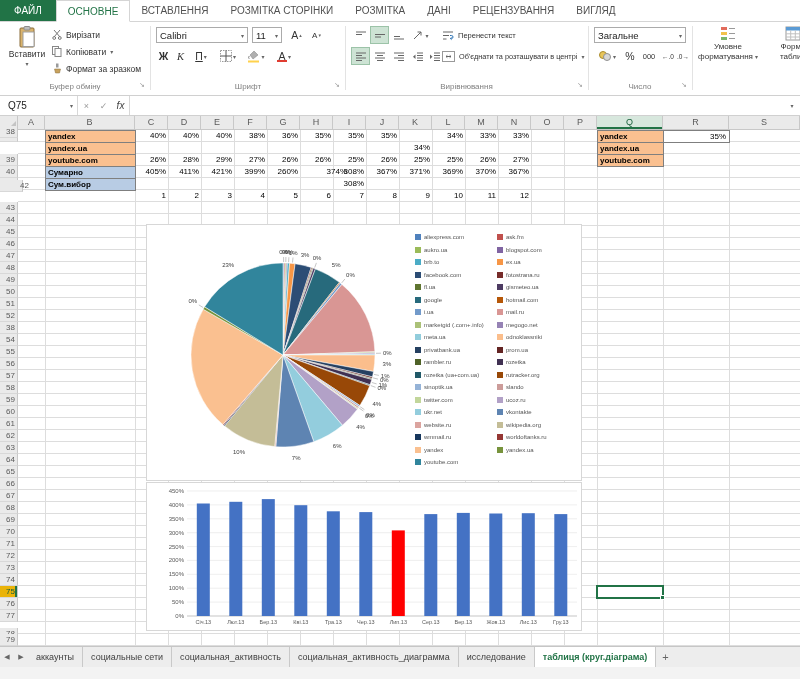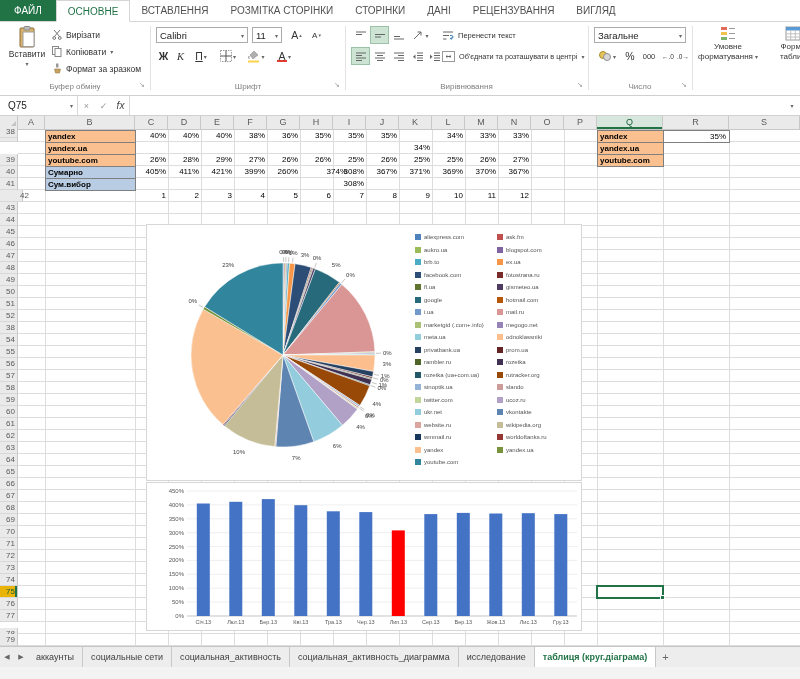--- a/index.html
+++ b/index.html
@@ -90,21 +90,21 @@
 <body>
 
 <div id="app">
 
   <div id="tabsrow">
     <span class="ftab">ФАЙЛ</span>
 
   <span class="rtab active">ОСНОВНЕ</span>
       <span class="rtab">ВСТАВЛЕННЯ</span>
       <span class="rtab">РОЗМІТКА СТОРІНКИ</span>
-      <span class="rtab">СТОРІНКИ</span>
+      <span class="rtab">РОЗМІТКА</span>
       <span class="rtab">ДАНІ</span>
       <span class="rtab">РЕЦЕНЗУВАННЯ</span>
       <span class="rtab">ВИГЛЯД</span>
     </div>
 
   <div id="ribbon">
 
     <div class="bigbtn" style="left:6px;top:4px;width:42px;height:54px;">
       <svg width="20" height="22" viewBox="0 0 20 22">
         <rect x="3" y="2" width="14" height="19" rx="1" fill="#D9B36C" stroke="#8A6D3B"></rect>
@@ -357,21 +357,21 @@
       <div class="ch sel" style="left: 597px; width: 66px;">Q</div>
       <div class="ch" style="left: 663px; width: 66px;">R</div>
       <div class="ch" style="left: 729px; width: 71px;">S</div>
     </div>
   <div id="rowhdrs">
       <div class="rh" style="top: 130px; height: 12px;">37</div>
       <div class="rh" style="top: 126px; height: 12px;">38</div>
       <div class="rh" style="top: 154px; height: 12px;">39</div>
       <div class="rh" style="top: 166px; height: 12px;">40</div>
       <div class="rh" style="top: 178px; height: 12px;">41</div>
-      <div class="rh" style="top: 190px; height: 12px; padding-left: 20px;">42</div>
+      <div class="rh" style="top: 180px; height: 12px; padding-left: 20px;">42</div>
       <div class="rh" style="top: 202px; height: 12px;">43</div>
       <div class="rh" style="top: 214px; height: 12px;">44</div>
       <div class="rh" style="top: 226px; height: 12px;">45</div>
       <div class="rh" style="top: 238px; height: 12px;">46</div>
       <div class="rh" style="top: 250px; height: 12px;">47</div>
       <div class="rh" style="top: 262px; height: 12px;">48</div>
       <div class="rh" style="top: 274px; height: 12px;">49</div>
       <div class="rh" style="top: 286px; height: 12px;">50</div>
       <div class="rh" style="top: 298px; height: 12px;">51</div>
       <div class="rh" style="top: 310px; height: 12px;">52</div>

